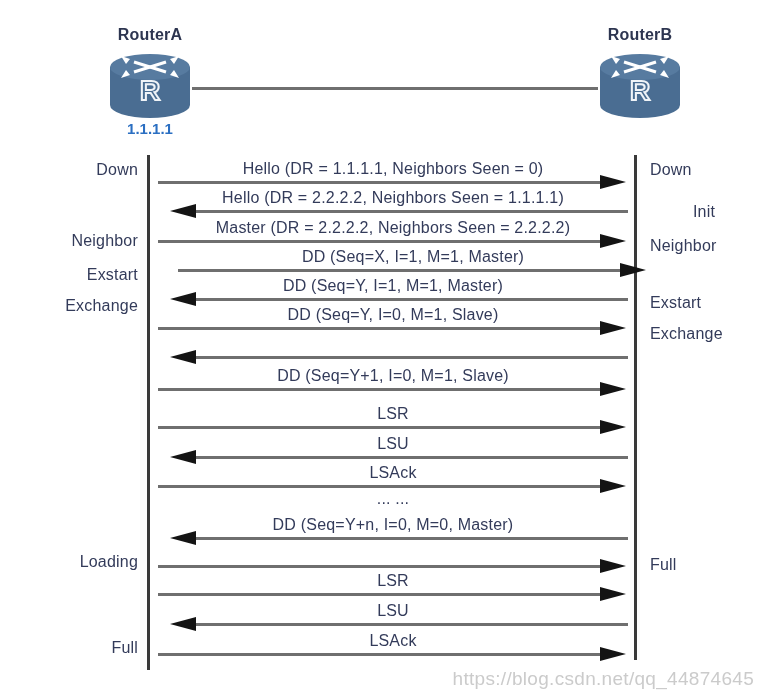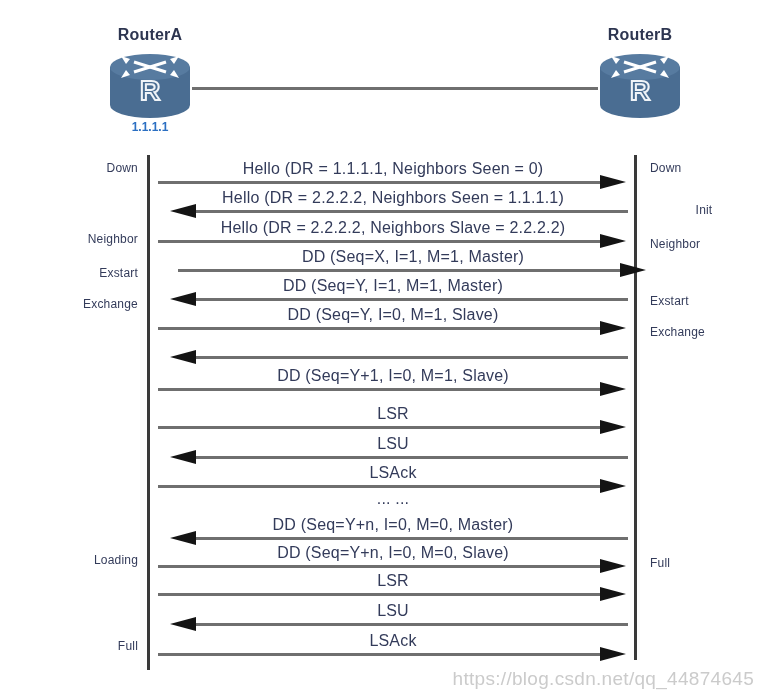--- a/index.html
+++ b/index.html
@@ -2,29 +2,29 @@
 <html><head>
 <meta charset="utf-8">
 <style>
   html,body{margin:0;padding:0;background:#ffffff;}
   .canvas{
     position:relative;width:758px;height:695px;background:#ffffff;overflow:hidden;
     font-family:"Liberation Sans",sans-serif;color:#333b5a;
   }
   
   .router-name{position:absolute;width:140px;text-align:center;font-size:16px;font-weight:700;color:#2d3550;letter-spacing:.2px;}
-  .router-ip{position:absolute;width:140px;text-align:center;font-size:12px;font-weight:700;color:#2b6fc2;}
+  .router-ip{position:absolute;width:140px;text-align:center;font-size:15px;font-weight:700;color:#2b6fc2;}
   .router-icon{position:absolute;width:84px;height:68px;}
   .link-line{position:absolute;left:192px;top:87px;width:406px;height:3px;background:#6f6f6f;}
   
   .lifeline{position:absolute;width:3px;background:#3a3a3a;}
   .lifeline.left{left:147px;top:155px;height:515px;}
   .lifeline.right{left:634px;top:155px;height:505px;}
   
-  .state{position:absolute;font-size:12px;color:#333b5a;letter-spacing:.2px;}
+  .state{position:absolute;font-size:16px;color:#333b5a;letter-spacing:.2px;}
   .state.l{left:0;width:138px;text-align:right;}
   .state.r{left:650px;width:108px;text-align:left;}
   
   .msg{position:absolute;left:150px;width:486px;height:26px;}
   .msg-label{position:relative;width:100%;text-align:center;font-size:16px;line-height:18px;color:#333b5a;letter-spacing:.2px;white-space:nowrap;}
   .arrow{position:absolute;top:21px;height:3px;background:#6f6f6f;}
   .msg.right .arrow{left:8px;width:442px;}
   .msg.right .arrow::after{
     content:"";position:absolute;right:-26px;top:-6px;width:0;height:0;
     border-top:7px solid transparent;border-bottom:7px solid transparent;border-left:26px solid #141414;
@@ -96,21 +96,21 @@
 
   <div class="msg right" style="top:160px;">
     <div class="msg-label">Hello (DR = 1.1.1.1, Neighbors Seen = 0)</div>
     <div class="arrow"></div>
   </div>
   <div class="msg left" style="top:189px;">
     <div class="msg-label">Hello (DR = 2.2.2.2, Neighbors Seen = 1.1.1.1)</div>
     <div class="arrow"></div>
   </div>
   <div class="msg right" style="top:219px;">
-    <div class="msg-label">Hello (DR = 2.2.2.2, Neighbors Slave = 2.2.2.2)</div>
+    <div class="msg-label">Master (DR = 2.2.2.2, Neighbors Seen = 2.2.2.2)</div>
     <div class="arrow"></div>
   </div>
   <div class="msg right" style="top:248px;margin-left:20px;">
     <div class="msg-label">DD (Seq=X, I=1, M=1, Master)</div>
     <div class="arrow"></div>
   </div>
   <div class="msg left" style="top:277px;">
     <div class="msg-label">DD (Seq=Y, I=1, M=1, Master)</div>
     <div class="arrow"></div>
   </div>
@@ -139,21 +139,20 @@
   </div>
   <div class="msg none" style="top:490px;">
     <div class="msg-label">... ...</div>
 
   </div>
   <div class="msg left" style="top:516px;">
     <div class="msg-label">DD (Seq=Y+n, I=0, M=0, Master)</div>
     <div class="arrow"></div>
   </div>
   <div class="msg right" style="top:544px;">
-    <div class="msg-label">DD (Seq=Y+n, I=0, M=0, Slave)</div>
     <div class="arrow"></div>
   </div>
   <div class="msg right" style="top:572px;">
     <div class="msg-label">LSR</div>
     <div class="arrow"></div>
   </div>
   <div class="msg left" style="top:602px;">
     <div class="msg-label">LSU</div>
     <div class="arrow"></div>
   </div>

